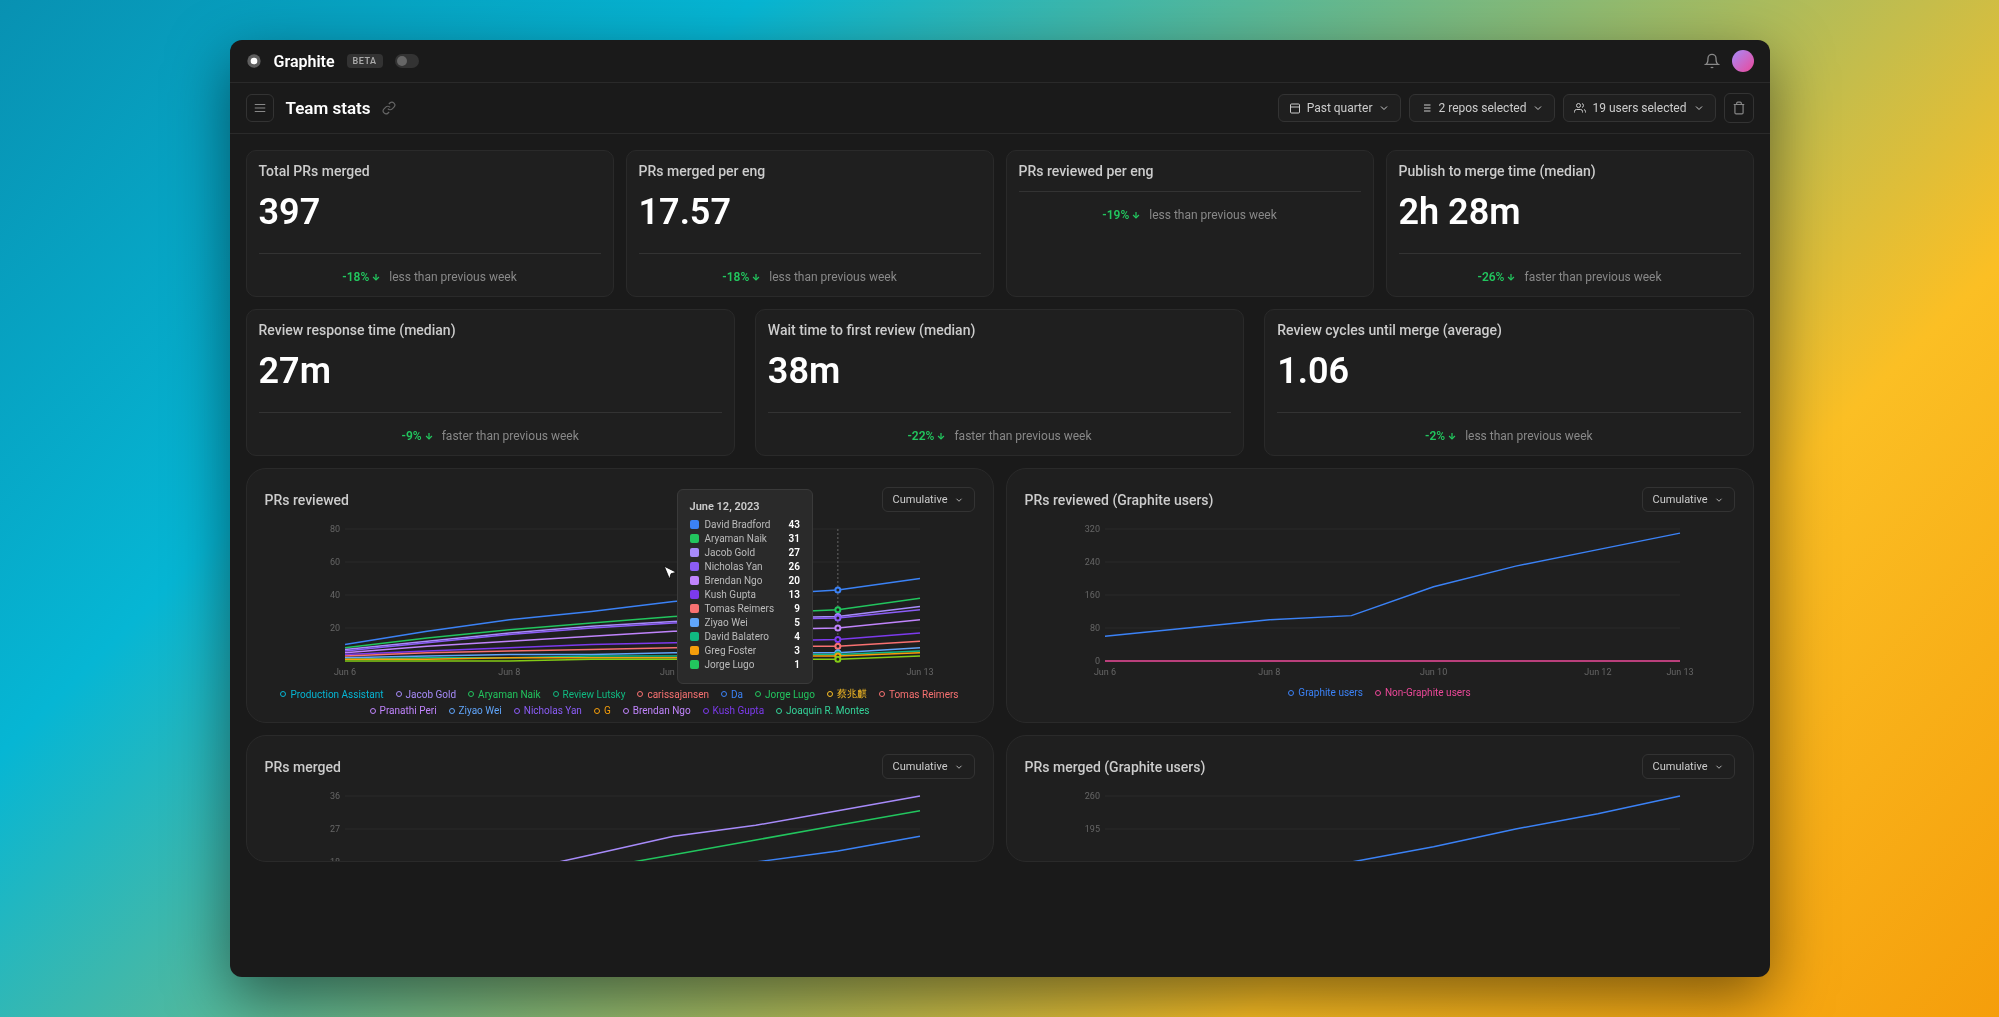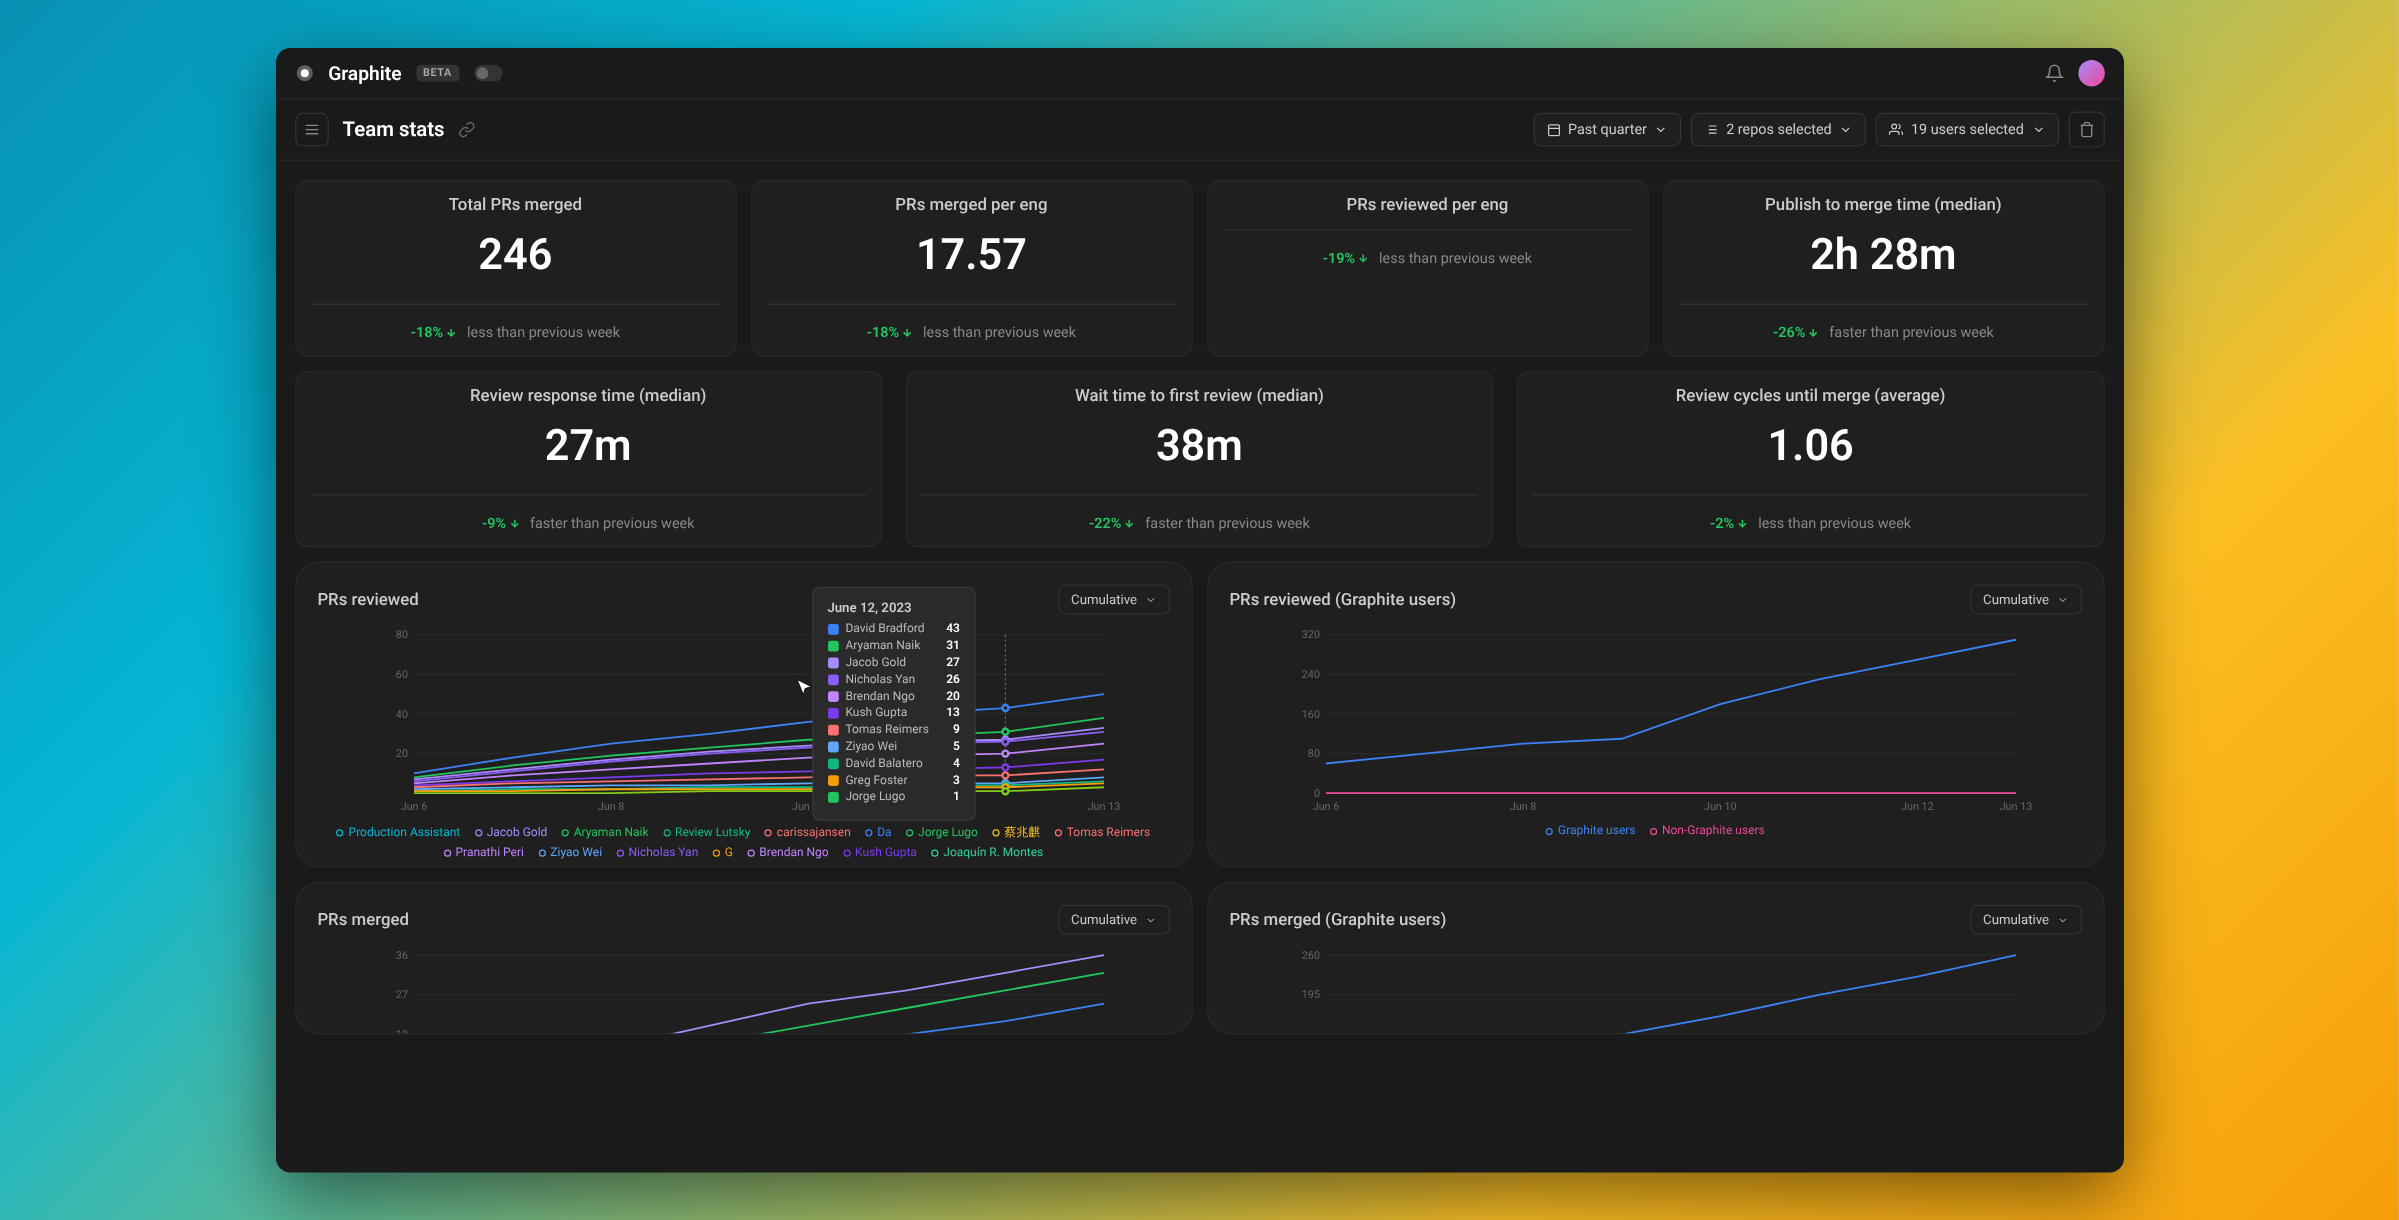--- a/index.html
+++ b/index.html
@@ -69,21 +69,21 @@
 .trash-btn {
   width: 30px; height: 30px; display: flex; align-items: center;
   justify-content: center; border: 1px solid #333; border-radius: 6px;
   color: #888; cursor: pointer;
 }
 .content { padding: 16px; overflow-y: auto; }
 .metrics-grid { display: grid; grid-template-columns: repeat(4, 1fr); gap: 12px; margin-bottom: 12px; }
 .metrics-grid-3 { display: grid; grid-template-columns: repeat(3, 1fr); gap: 20px; margin-bottom: 12px; }
 .metric-card {
   background: #1f1f1f; border: 1px solid #2a2a2a; border-radius: 10px;
-  padding: 12px; text-align: center;
+  padding: 12px; 
 }
 .metric-label { color: #ccc; font-size: 14px; font-weight: 500; margin-bottom: 12px; }
 .metric-value { color: #fff; font-size: 36px; font-weight: 600; margin-bottom: 20px; }
 .metric-divider { border-top: 1px solid #333; margin-bottom: 16px; }
 .metric-delta { display: flex; align-items: center; justify-content: center; gap: 8px; font-size: 12px; }
 .delta-pct { color: #22c55e; font-weight: 600; display: flex; align-items: center; gap: 2px; }
 .delta-text { color: #888; }
 .charts-grid { display: grid; grid-template-columns: repeat(2, 1fr); gap: 12px; margin-bottom: 12px; }
 .chart-card {
   background: #1f1f1f; border: 1px solid #2a2a2a; border-radius: 20px;
@@ -208,21 +208,21 @@
           </svg>
       </div>
     </div>
   </div>
 
   <div class="content">
 
     <div class="metrics-grid" id="metrics-row-1">
         <div class="metric-card">
       <div class="metric-label">Total PRs merged</div>
-      <div class="metric-value">246</div>
+      <div class="metric-value">397</div>
       <div class="metric-divider"></div>
       <div class="metric-delta">
         <span class="delta-pct">-18%<svg width="10" height="10" viewBox="0 0 24 24" fill="none" stroke="currentColor" stroke-width="3">
                 <line x1="12" y1="5" x2="12" y2="19"></line>
                 <polyline points="19 12 12 19 5 12"></polyline>
               </svg></span>
         <span class="delta-text">less than previous week</span>
       </div>
         </div>
         <div class="metric-card">

